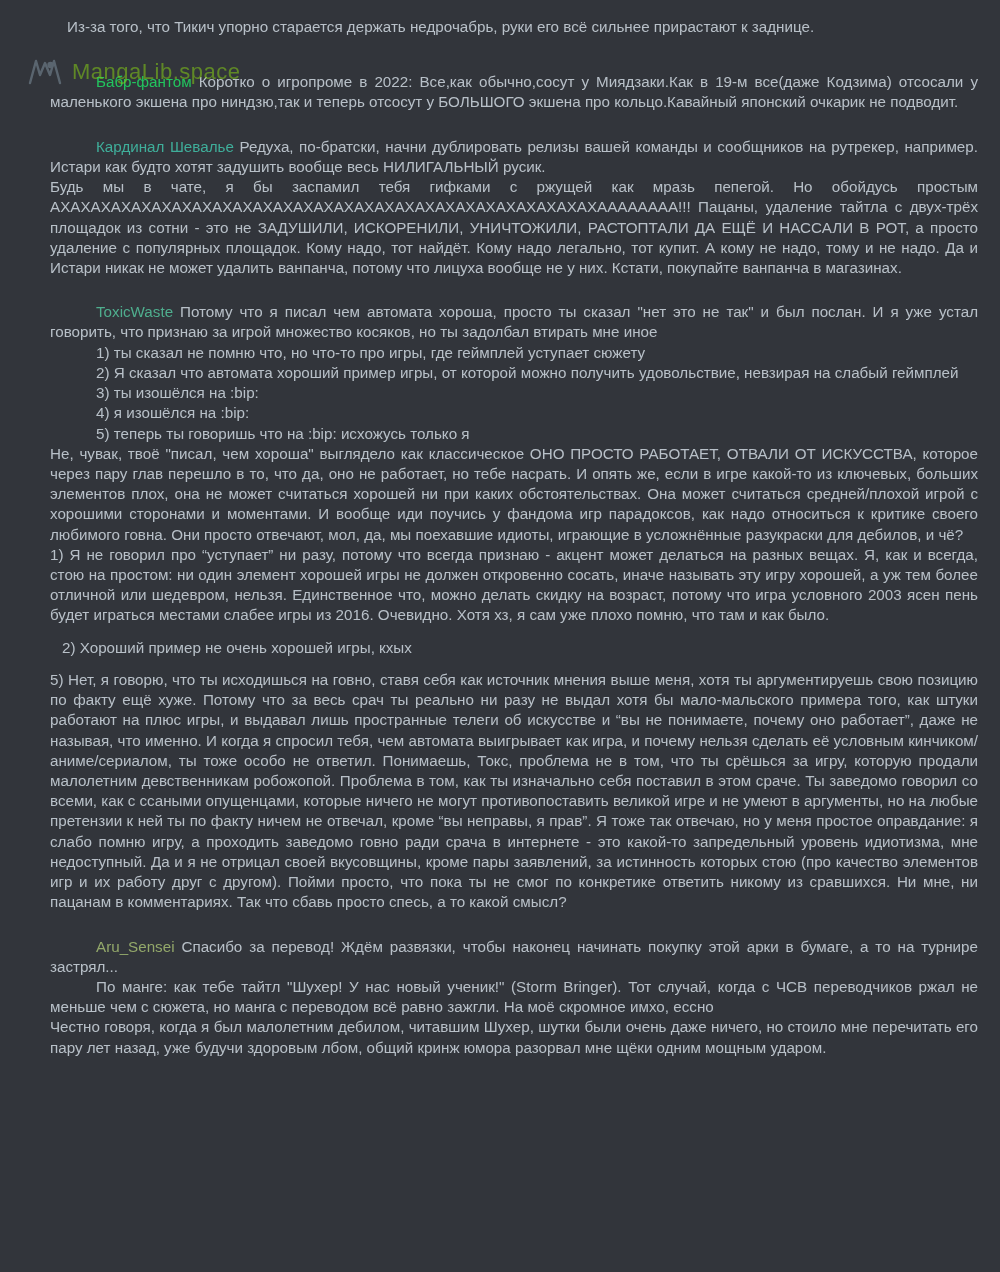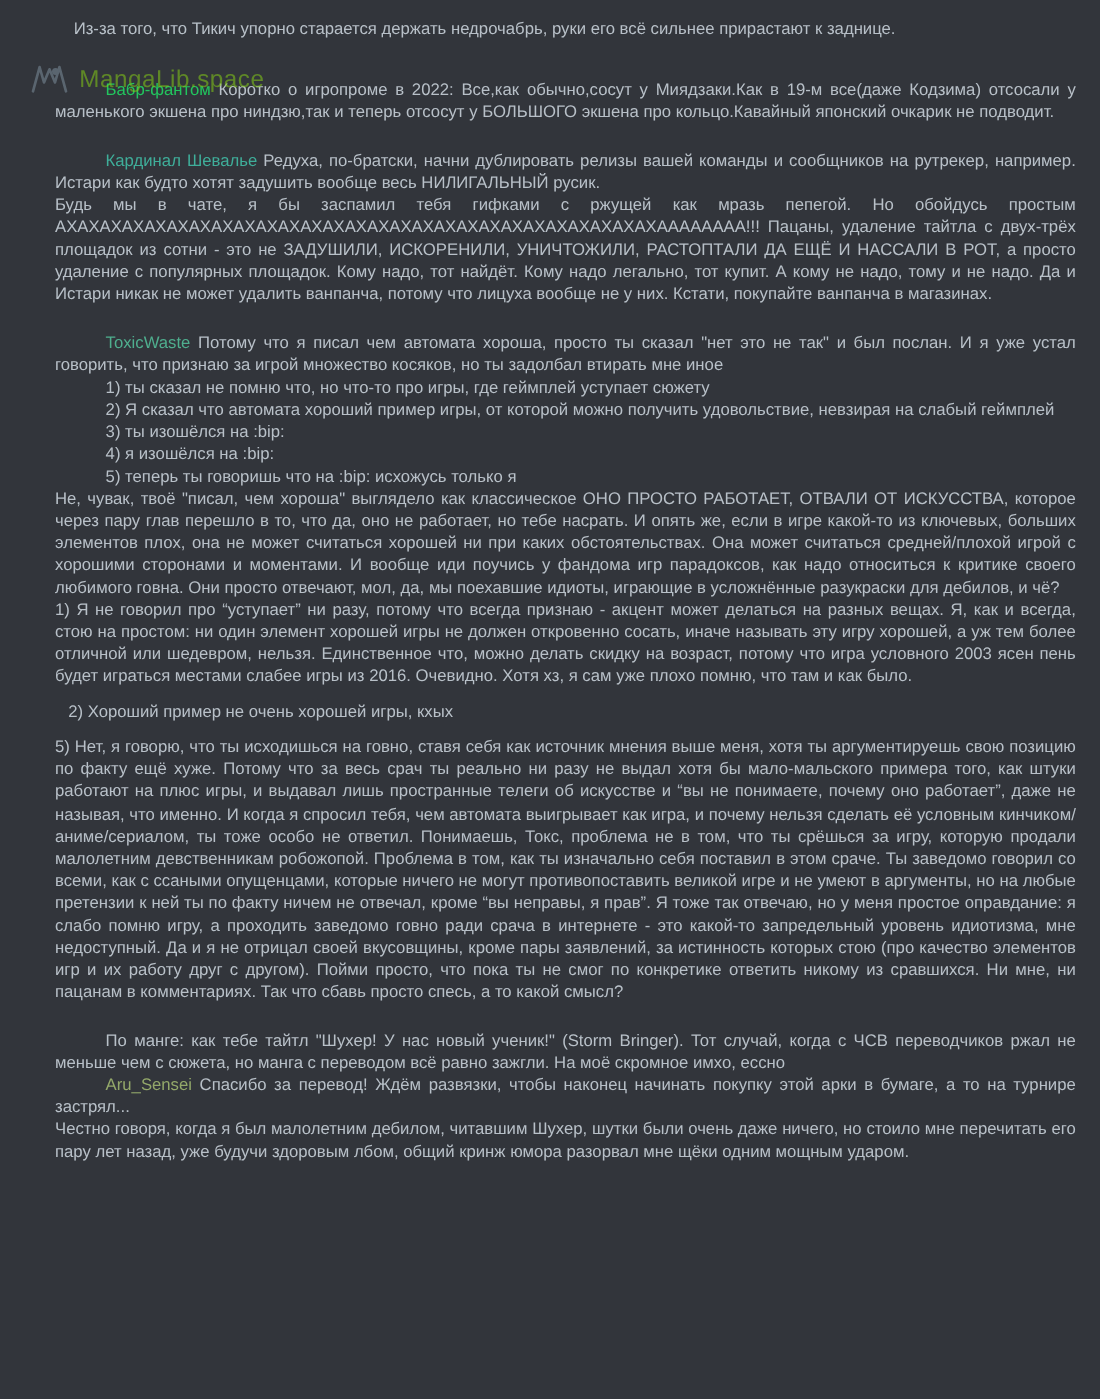--- a/index.html
+++ b/index.html
@@ -124,18 +124,18 @@
     <p class="listline">5) теперь ты говоришь что на :bip: исхожусь только я</p>
     <p class="para">Не, чувак, твоё "писал, чем хороша" выглядело как классическое ОНО ПРОСТО РАБОТАЕТ, ОТВАЛИ ОТ ИСКУССТВА, которое через пару глав перешло в то, что да, оно не работает, но тебе насрать. И опять же, если в игре какой-то из ключевых, больших элементов плох, она не может считаться хорошей ни при каких обстоятельствах. Она может считаться средней/плохой игрой с хорошими сторонами и моментами. И вообще иди поучись у фандома игр парадоксов, как надо относиться к критике своего любимого говна. Они просто отвечают, мол, да, мы поехавшие идиоты, играющие в усложнённые разукраски для дебилов, и чё?</p>
     <p class="para">1) Я не говорил про “уступает” ни разу, потому что всегда признаю - акцент может делаться на разных вещах. Я, как и всегда, стою на простом: ни один элемент хорошей игры не должен откровенно сосать, иначе называть эту игру хорошей, а уж тем более отличной или шедевром, нельзя. Единственное что, можно делать скидку на возраст, потому что игра условного 2003 ясен пень будет играться местами слабее игры из 2016. Очевидно. Хотя хз, я сам уже плохо помню, что там и как было.</p>
     <p class="plain">2) Хороший пример не очень хорошей игры, кхых</p>
     <p class="para">5) Нет, я говорю, что ты исходишься на говно, ставя себя как источник мнения выше меня, хотя ты аргументируешь свою позицию по факту ещё хуже. Потому что за весь срач ты реально ни разу не выдал хотя бы мало-мальского примера того, как штуки работают на плюс игры, и выдавал лишь пространные телеги об искусстве и “вы не понимаете, почему оно работает”, даже не называя, что именно. И когда я спросил тебя, чем автомата выигрывает как игра, и почему нельзя сделать её условным кинчиком/аниме/сериалом, ты тоже особо не ответил. Понимаешь, Токс, проблема не в том, что ты срёшься за игру, которую продали малолетним девственникам робожопой. Проблема в том, как ты изначально себя поставил в этом сраче. Ты заведомо говорил со всеми, как с ссаными опущенцами, которые ничего не могут противопоставить великой игре и не умеют в аргументы, но на любые претензии к ней ты по факту ничем не отвечал, кроме “вы неправы, я прав”. Я тоже так отвечаю, но у меня простое оправдание: я слабо помню игру, а проходить заведомо говно ради срача в интернете - это какой-то запредельный уровень идиотизма, мне недоступный. Да и я не отрицал своей вкусовщины, кроме пары заявлений, за истинность которых стою (про качество элементов игр и их работу друг с другом). Пойми просто, что пока ты не смог по конкретике ответить никому из сравшихся. Ни мне, ни пацанам в комментариях. Так что сбавь просто спесь, а то какой смысл?</p>
   </div>
 
   <div class="spacer"></div>
 
   <div class="block">
+    <p class="para first-indent"><span class="nick olive">Aru_Sensei</span> <span>Спасибо за перевод! Ждём развязки, чтобы наконец начинать покупку этой арки в бумаге, а то на турнире застрял...</span></p>
     <p class="para first-indent">По манге: как тебе тайтл "Шухер! У нас новый ученик!" (Storm Bringer). Тот случай, когда с ЧСВ переводчиков ржал не меньше чем с сюжета, но манга с переводом всё равно зажгли. На моё скромное имхо, ессно</p>
-    <p class="para first-indent"><span class="nick olive">Aru_Sensei</span> <span>Спасибо за перевод! Ждём развязки, чтобы наконец начинать покупку этой арки в бумаге, а то на турнире застрял...</span></p>
     <p class="para">Честно говоря, когда я был малолетним дебилом, читавшим Шухер, шутки были очень даже ничего, но стоило мне перечитать его пару лет назад, уже будучи здоровым лбом, общий кринж юмора разорвал мне щёки одним мощным ударом.</p>
   </div>
 
 </div>
 
 </body></html>

